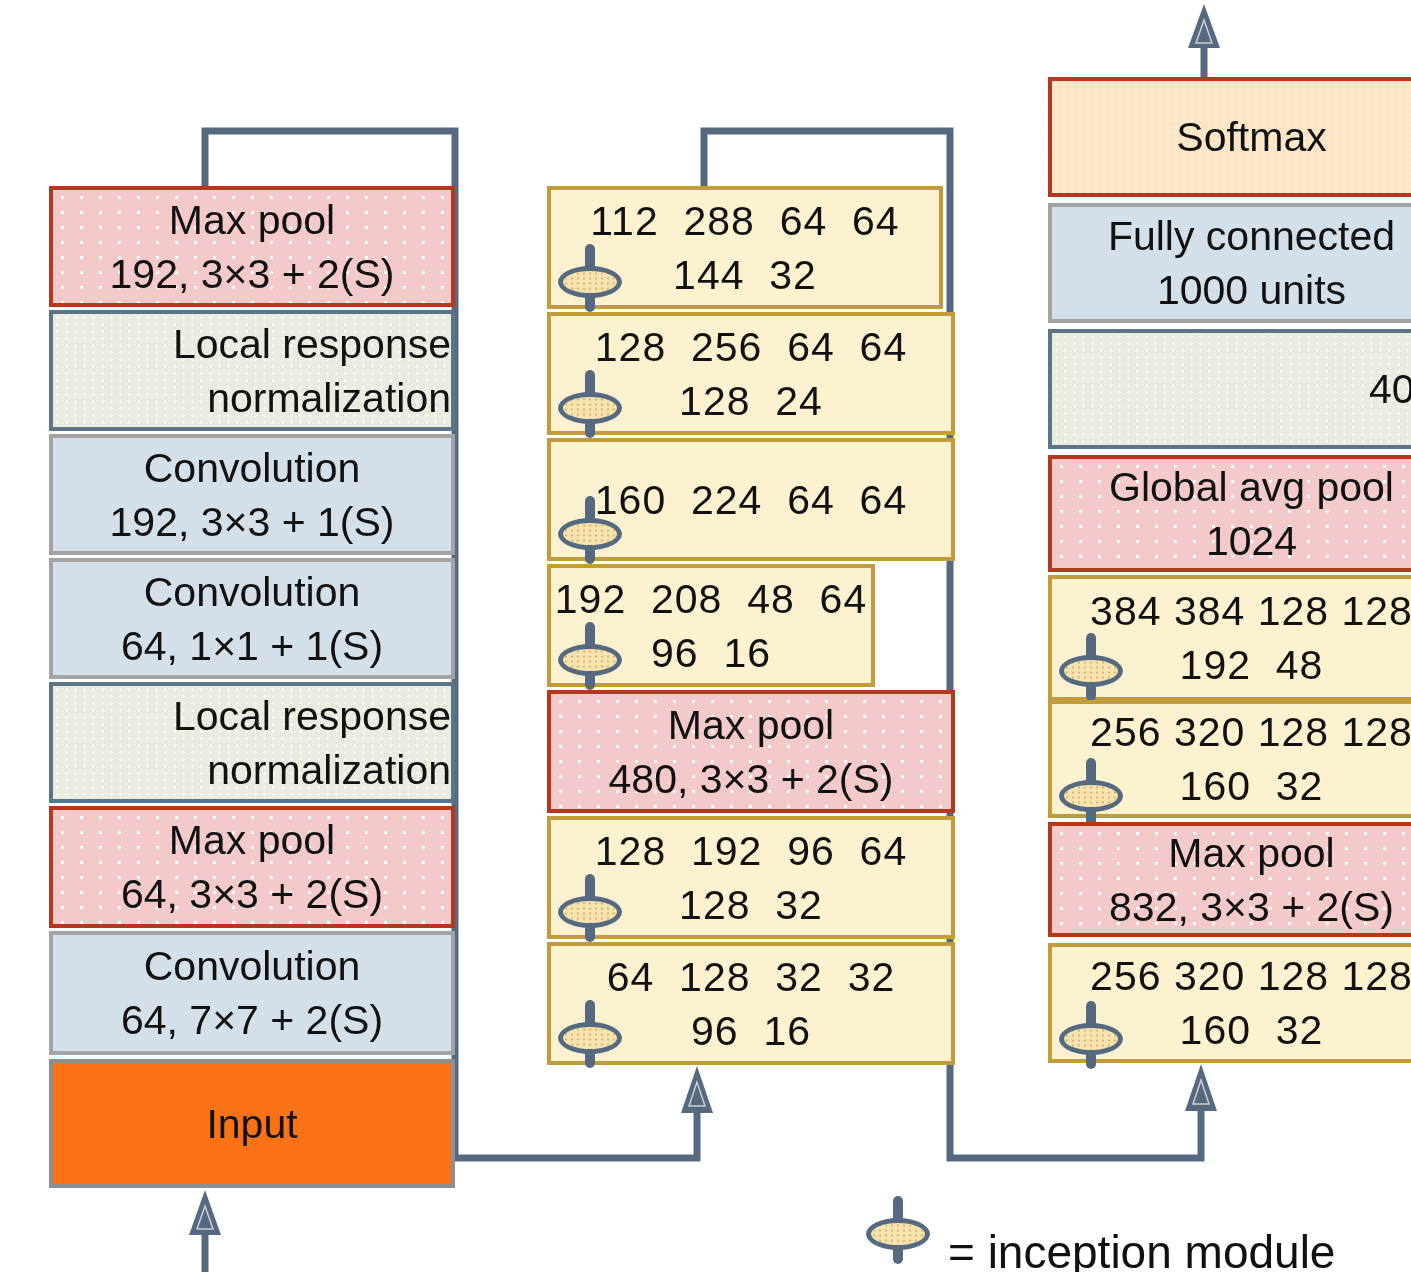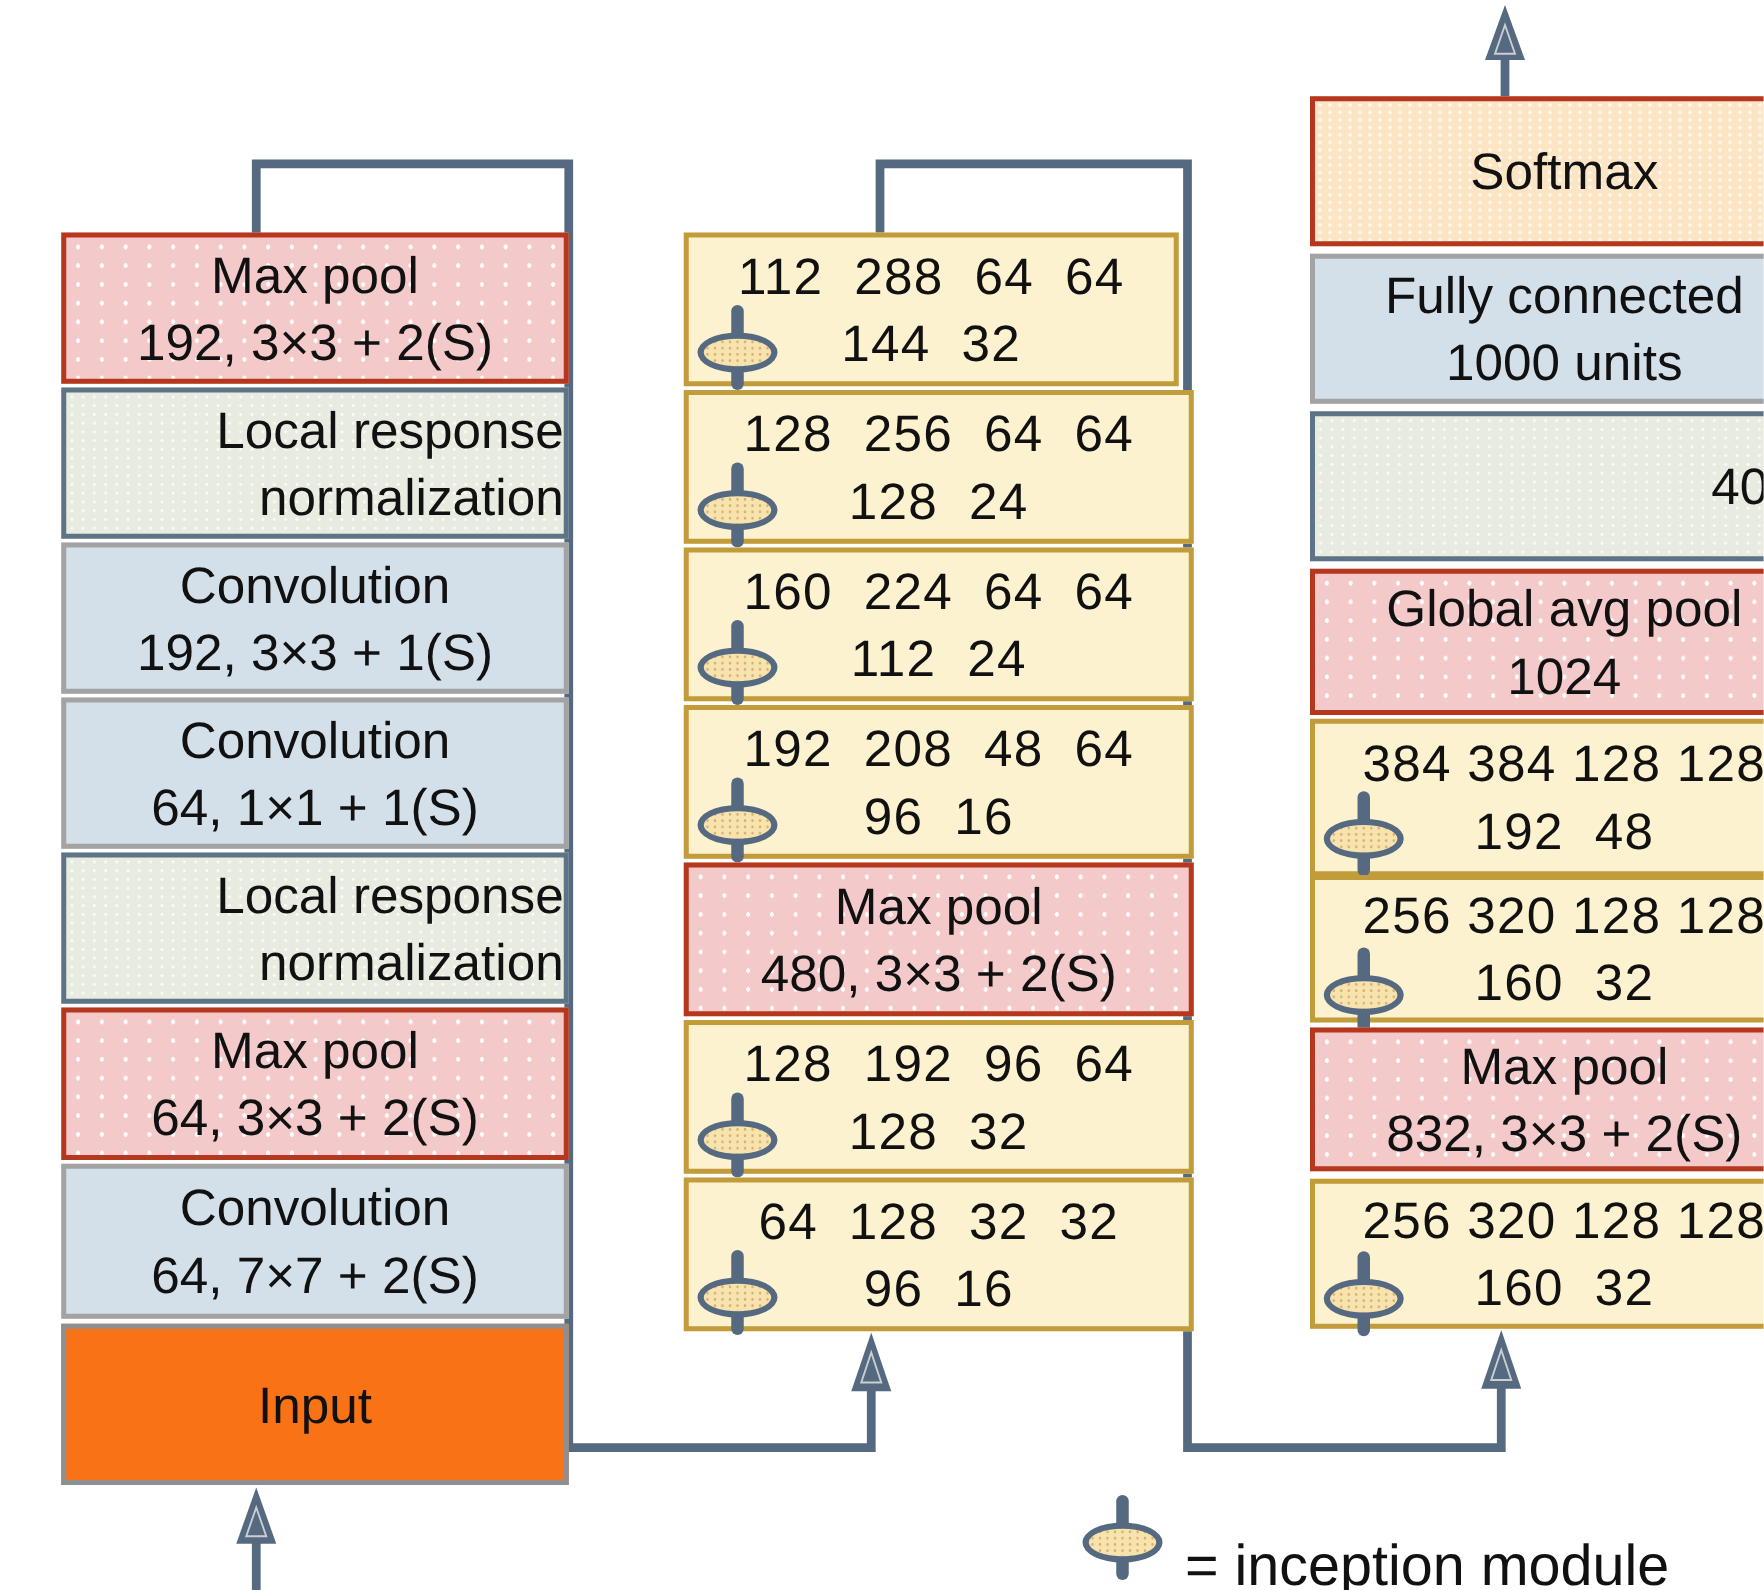--- a/index.html
+++ b/index.html
@@ -126,23 +126,22 @@
     </span>
     <div class="ln">128  256  64  64</div>
     <div class="ln">128  24</div>
   </div>
   <div class="box yellow" style="left:500px;top:438px;width:408px;height:123px">
     <span class="inc-icon">
       <span class="inc-bar"></span>
       <span class="inc-disk"></span>
     </span>
     <div class="ln">160  224  64  64</div>
-    <div class="ln">112  24</div>
-  </div>
-  <div class="box yellow" style="left:500px;top:564px;width:408px;height:123px">
+  </div>
+  <div class="box yellow" style="left:500px;top:564px;width:328px;height:123px">
     <span class="inc-icon">
       <span class="inc-bar"></span>
       <span class="inc-disk"></span>
     </span>
     <div class="ln">192  208  48  64</div>
     <div class="ln">96  16</div>
   </div>
   <div class="box red" style="left:500px;top:690px;width:408px;height:123px">
     <div class="ln">Max pool</div>
     <div class="ln">480, 3×3 + 2(S)</div>

